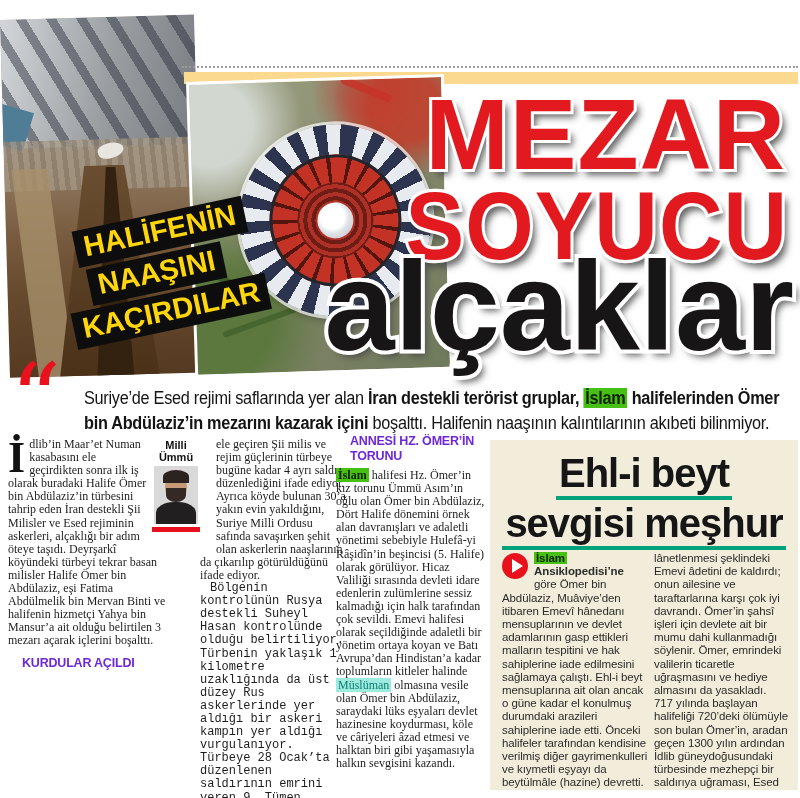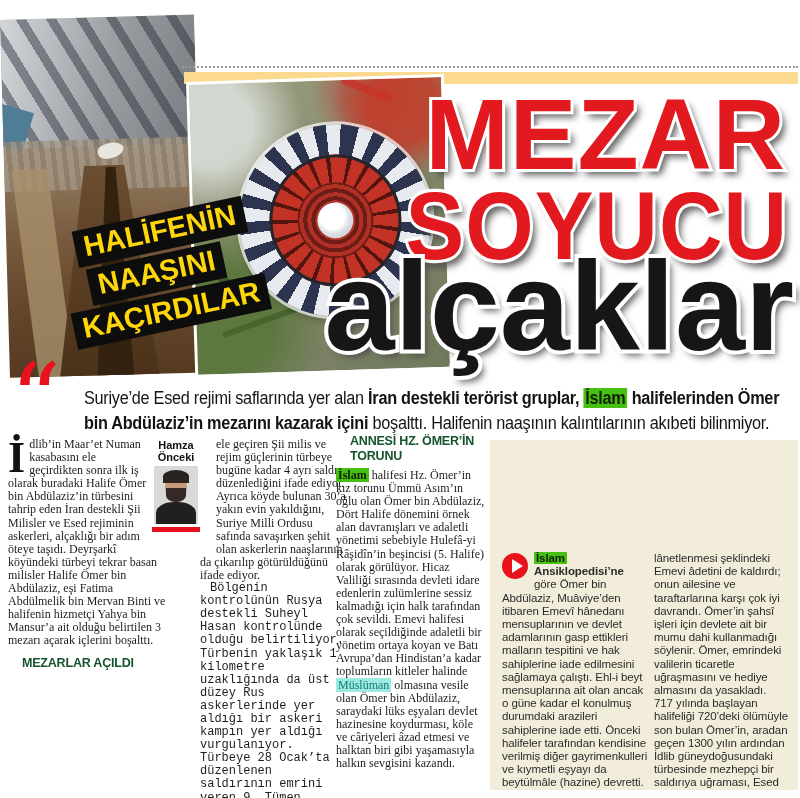--- a/index.html
+++ b/index.html
@@ -92,21 +92,21 @@
   .col p{margin:0;}
   .col .indent{text-indent:10px;font-family:Liberation Mono, monospace;}
   .col1{left:8px;top:438px;width:158px;}
   .col2{left:200px;top:438px;width:148px;}
   .col3{left:336px;top:434px;width:150px;}
   .spacer-r{float:right;width:14px;height:112px;}
   .spacer-l{float:left;width:16px;height:114px;}
   .dropcap{float:left;font-family:"Liberation Serif",serif;font-weight:700;font-size:44px;line-height:36px;
     padding:2px 4px 0 0;color:#111;}
   .subhead{font-family:"Liberation Sans",sans-serif;font-weight:700;font-size:12.5px;line-height:15px;
-    letter-spacing:-0.2px;color:#14532d;margin:8px 0 4px;padding-left:14px;}
+    letter-spacing:-0.2px;color:#6d28d9;margin:8px 0 4px;padding-left:14px;}
   .col3 .subhead{margin:0 0 5px;}
   .hl-green{font-weight:700;padding:0 2px;color:#102000;}
   .hl-cyan{padding:0 2px;color:#0c7f74;}
 
   
   .sidebar{position:absolute;left:490px;top:440px;width:308px;height:350px;overflow:hidden;}
   .sb-title{margin-top:10px;text-align:center;font-weight:800;font-size:40px;line-height:47px;
     letter-spacing:-1px;color:#161616;}
   .sb-title .uline{display:inline-block;line-height:40px;padding:0 3px 3px;border-bottom:4px solid;}
   .sb-col{position:absolute;top:112px;font-size:11.5px;line-height:13.2px;color:#2b2b2b;letter-spacing:-0.1px;}
@@ -170,51 +170,52 @@
   <div class="lead">
     <div class="lead-line">
       <span>Suriye’de Esed rejimi saflarında yer alan </span><span class="b">İran destekli terörist gruplar, </span><span class="b hl-green" style="background: rgb(70, 193, 19);">İslam</span><span class="b"> halifelerinden Ömer</span>
     </div>
     <div class="lead-line">
       <span class="b">bin Abdülaziz’in mezarını kazarak içini </span><span>boşalttı. Halifenin naaşının kalıntılarının akıbeti bilinmiyor.</span>
     </div>
   </div>
 
   <div class="byline">
-    <div class="byline-name">Hamza</div>
-    <div class="byline-name">Önceki</div>
+    <div class="byline-name">Milli</div>
+    <div class="byline-name">Ümmü</div>
     <div class="byline-photo">
       <div class="bp-body"></div>
       <div class="bp-head"></div>
       <div class="bp-hair"></div>
       <div class="bp-beard"></div>
     </div>
     <div class="byline-rule" style="background: rgb(232, 16, 28);"></div>
   </div>
 
   <div class="col col1">
     <div class="spacer-r"></div>
     <p><span class="dropcap">İ</span><span>dlib’in Maar’et Numan kasabasını ele geçirdikten sonra ilk iş olarak buradaki Halife Ömer bin Abdülaziz’in türbesini tahrip eden İran destekli Şii Milisler ve Esed rejiminin askerleri, alçaklığı bir adım öteye taşıdı. Deyrşarkî köyündeki türbeyi tekrar basan milisler Halife Ömer bin Abdülaziz, eşi Fatima Abdülmelik bin Mervan Binti ve halifenin hizmetçi Yahya bin Mansur’a ait olduğu belirtilen 3 mezarı açarak içlerini boşalttı.</span></p>
-    <div class="subhead">MEZARLAR AÇILDI</div>
+    <div class="subhead">KURDULAR AÇILDI</div>
   </div>
 
   <div class="col col2">
     <div class="spacer-l"></div>
     <p>ele geçiren Şii milis ve rejim güçlerinin türbeye bugüne kadar 4 ayrı saldırı düzenlediğini ifade ediyor. Ayrıca köyde bulunan 30’a yakın evin yakıldığını, Suriye Milli Ordusu safında savaşırken şehit olan askerlerin naaşlarının da çıkarılıp götürüldüğünü ifade ediyor.</p>
     <p class="indent">Bölgenin kontrolünün Rusya destekli Suheyl Hasan kontrolünde olduğu belirtiliyor. Türbenin yaklaşık 1 kilometre uzaklığında da üst düzey Rus askerlerinde yer aldığı bir askeri kampın yer aldığı vurgulanıyor. Türbeye 28 Ocak’ta düzenlenen saldırının emrini veren 9. Tümen Komutanı Ramazan Yusuf TSK füzesi ile İdlib’te etkisiz hale getirilmişti.</p>
   </div>
 
   <div class="col col3">
     <div class="subhead">ANNESİ HZ. ÖMER’İN TORUNU</div>
     <p><span class="hl-green" style="background: rgb(70, 193, 19);">İslam</span><span> halifesi Hz. Ömer’in kız torunu Ümmü Asım’ın oğlu olan Ömer bin Abdülaziz, Dört Halife dönemini örnek alan davranışları ve adaletli yönetimi sebebiyle Hulefâ-yi Râşidîn’in beşincisi (5. Halife) olarak görülüyor. Hicaz Valiliği sırasında devleti idare edenlerin zulümlerine sessiz kalmadığı için halk tarafından çok sevildi. Emevi halifesi olarak seçildiğinde adaletli bir yönetim ortaya koyan ve Batı Avrupa’dan Hindistan’a kadar toplumların kitleler halinde </span><span class="hl-cyan" style="background: rgb(159, 234, 223);">Müslüman</span><span> olmasına vesile olan Ömer bin Abdülaziz, saraydaki lüks eşyaları devlet hazinesine koydurması, köle ve câriyeleri âzad etmesi ve halktan biri gibi yaşamasıyla halkın sevgisini kazandı.</span></p>
   </div>
 
   <div class="sidebar" style="background: rgb(242, 237, 218);">
     <div class="sb-title">
-      <br>
+      <span class="uline" style="border-bottom-color: rgb(0, 163, 124);">Ehl-i beyt</span><br>
+      <span class="uline" style="border-bottom-color: rgb(0, 163, 124);">sevgisi meşhur</span>
     </div>
     <div class="sb-col sb-col1">
       <p><span class="play-icon"></span><span class="sb-bold hl-green" style="background: rgb(70, 193, 19);">İslam</span><span class="sb-bold"> Ansiklopedisi’ne</span><span> göre Ömer bin Abdülaziz, Muâviye’den itibaren Emevî hânedanı mensuplarının ve devlet adamlarının gasp ettikleri malların tespitini ve hak sahiplerine iade edilmesini sağlamaya çalıştı. Ehl-i beyt mensuplarına ait olan ancak o güne kadar el konulmuş durumdaki arazileri sahiplerine iade etti. Önceki halifeler tarafından kendisine verilmiş diğer gayrimenkulleri ve kıymetli eşyayı da beytülmâle (hazine) devretti. Halifelik görevi karşılığında maaş almayı reddeden Ömer, hutbelerde Hz. Ali’nin</span></p>
     </div>
     <div class="sb-col sb-col2">
       <p>lânetlenmesi şeklindeki Emevi âdetini de kaldırdı; onun ailesine ve taraftarlarına karşı çok iyi davrandı. Ömer’in şahsî işleri için devlete ait bir mumu dahi kullanmadığı söylenir. Ömer, emrindeki valilerin ticaretle uğraşmasını ve hediye almasını da yasakladı. 717 yılında başlayan halifeliği 720’deki ölümüyle son bulan Ömer’in, aradan geçen 1300 yılın ardından İdlib güneydoğusundaki türbesinde mezhepçi bir saldırıya uğraması, Esed rejimine bağlı fanatiklerin kafa yapısını bir kez daha gözler önüne serdi.</p>
     </div>
   </div>
 
 </div>

